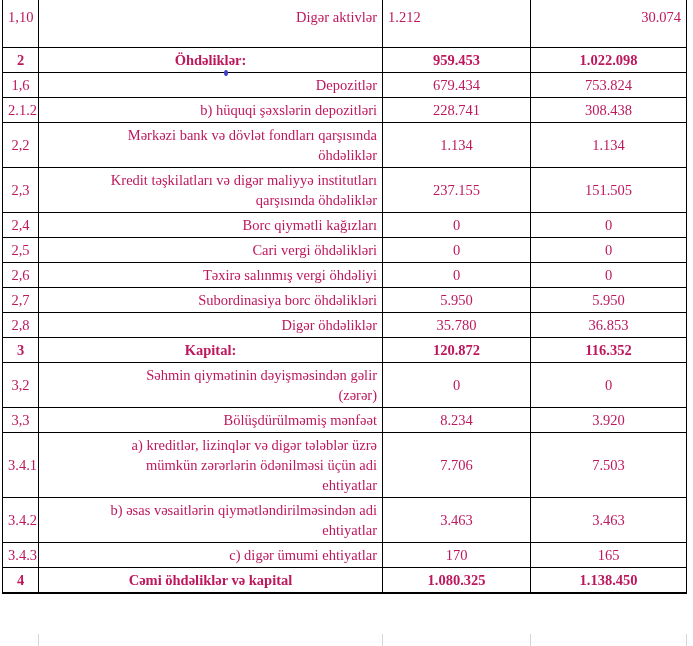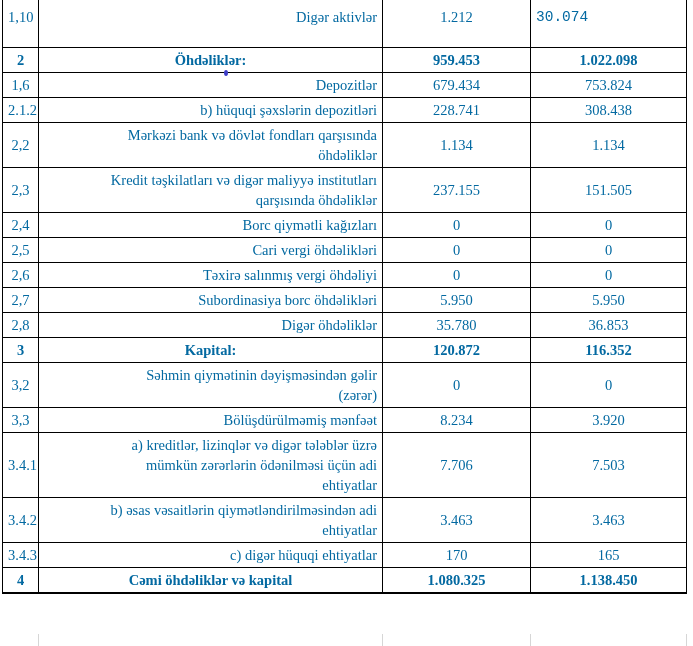--- a/index.html
+++ b/index.html
@@ -7,21 +7,21 @@
     padding: 0;
     background: #ffffff;
   }
   .canvas {
     position: relative;
     width: 693px;
     height: 646px;
     background: #ffffff;
     overflow: hidden;
     font-family: "Liberation Serif", "DejaVu Serif", serif;
-    color: #0369a1;
+    color: #be185d;
   }
   table.sheet {
     position: absolute;
     left: 2px;
     top: 0;
     border-collapse: collapse;
     table-layout: fixed;
     width: 684px;
   }
   table.sheet td {
@@ -110,24 +110,24 @@
     </colgroup>
     <tbody id="rows-body">
       <tr class="partial">
         <td class="c-num">
           <span class="clip-up">1,10</span>
         </td>
         <td class="c-label">
           <span class="clip-up">Digər aktivlər</span>
         </td>
         <td class="c-val">
-          <span class="clip-up" style="text-align:center;">1.212</span>
+          <span class="clip-up" style="text-align:left;">1.212</span>
         </td>
         <td class="c-val">
-          <span class="clip-up" style="text-align:left;font-family:Liberation Mono, monospace;">30.074</span>
+          <span class="clip-up" style="text-align:right;">30.074</span>
         </td>
       </tr>
     <tr class="section">
           <td class="c-num">2</td>
           <td class="c-label">Öhdəliklər:</td>
           <td class="c-val">959.453</td>
           <td class="c-val">1.022.098</td>
         </tr>
         <tr>
           <td class="c-num">1,6</td>
@@ -214,21 +214,21 @@
         </tr>
         <tr>
           <td class="c-num">3.4.2</td>
           <td class="c-label">b) əsas vəsaitlərin qiymətləndirilməsindən adi
 ehtiyatlar</td>
           <td class="c-val">3.463</td>
           <td class="c-val">3.463</td>
         </tr>
         <tr>
           <td class="c-num">3.4.3</td>
-          <td class="c-label">c) digər hüquqi ehtiyatlar</td>
+          <td class="c-label">c) digər ümumi ehtiyatlar</td>
           <td class="c-val">170</td>
           <td class="c-val">165</td>
         </tr>
         <tr class="section total-row">
           <td class="c-num">4</td>
           <td class="c-label">Cəmi öhdəliklər və kapital</td>
           <td class="c-val">1.080.325</td>
           <td class="c-val">1.138.450</td>
         </tr>
       </tbody>

